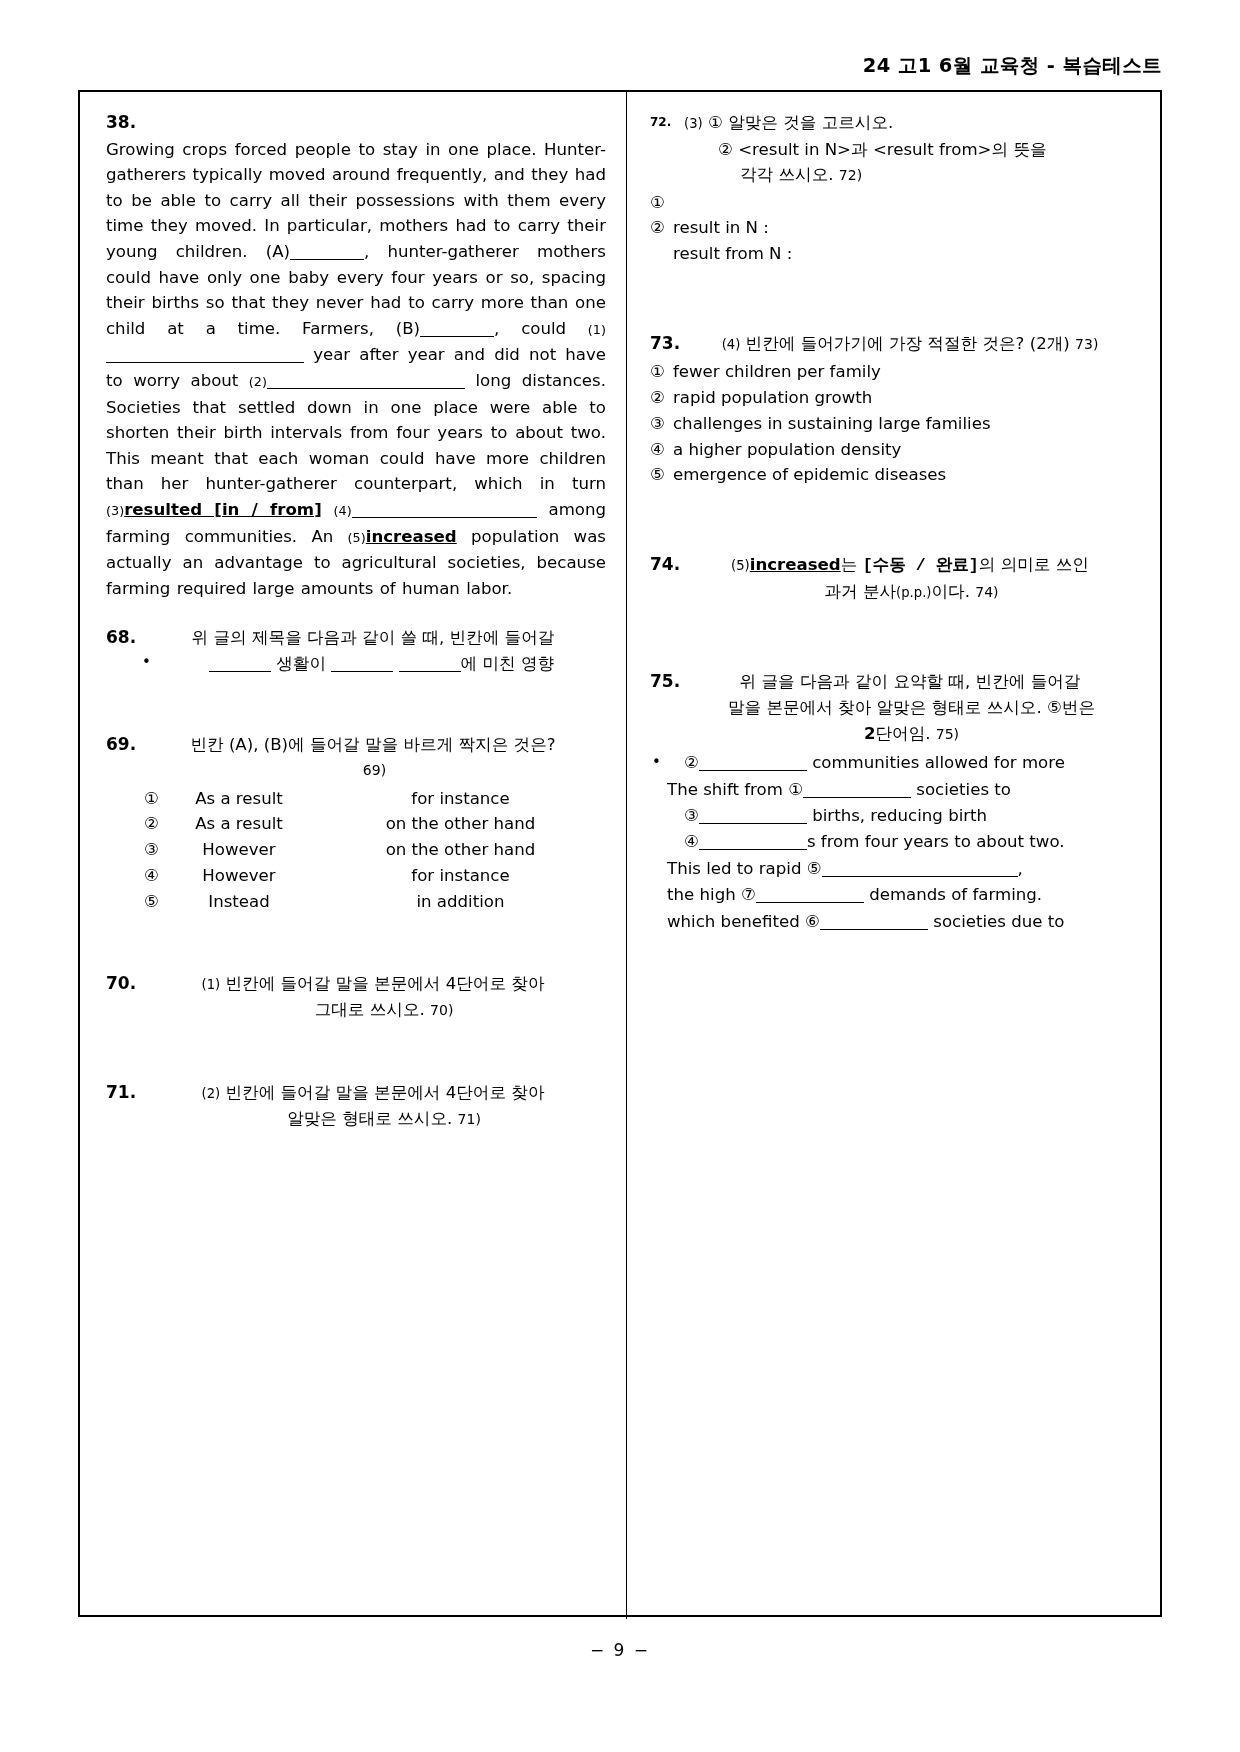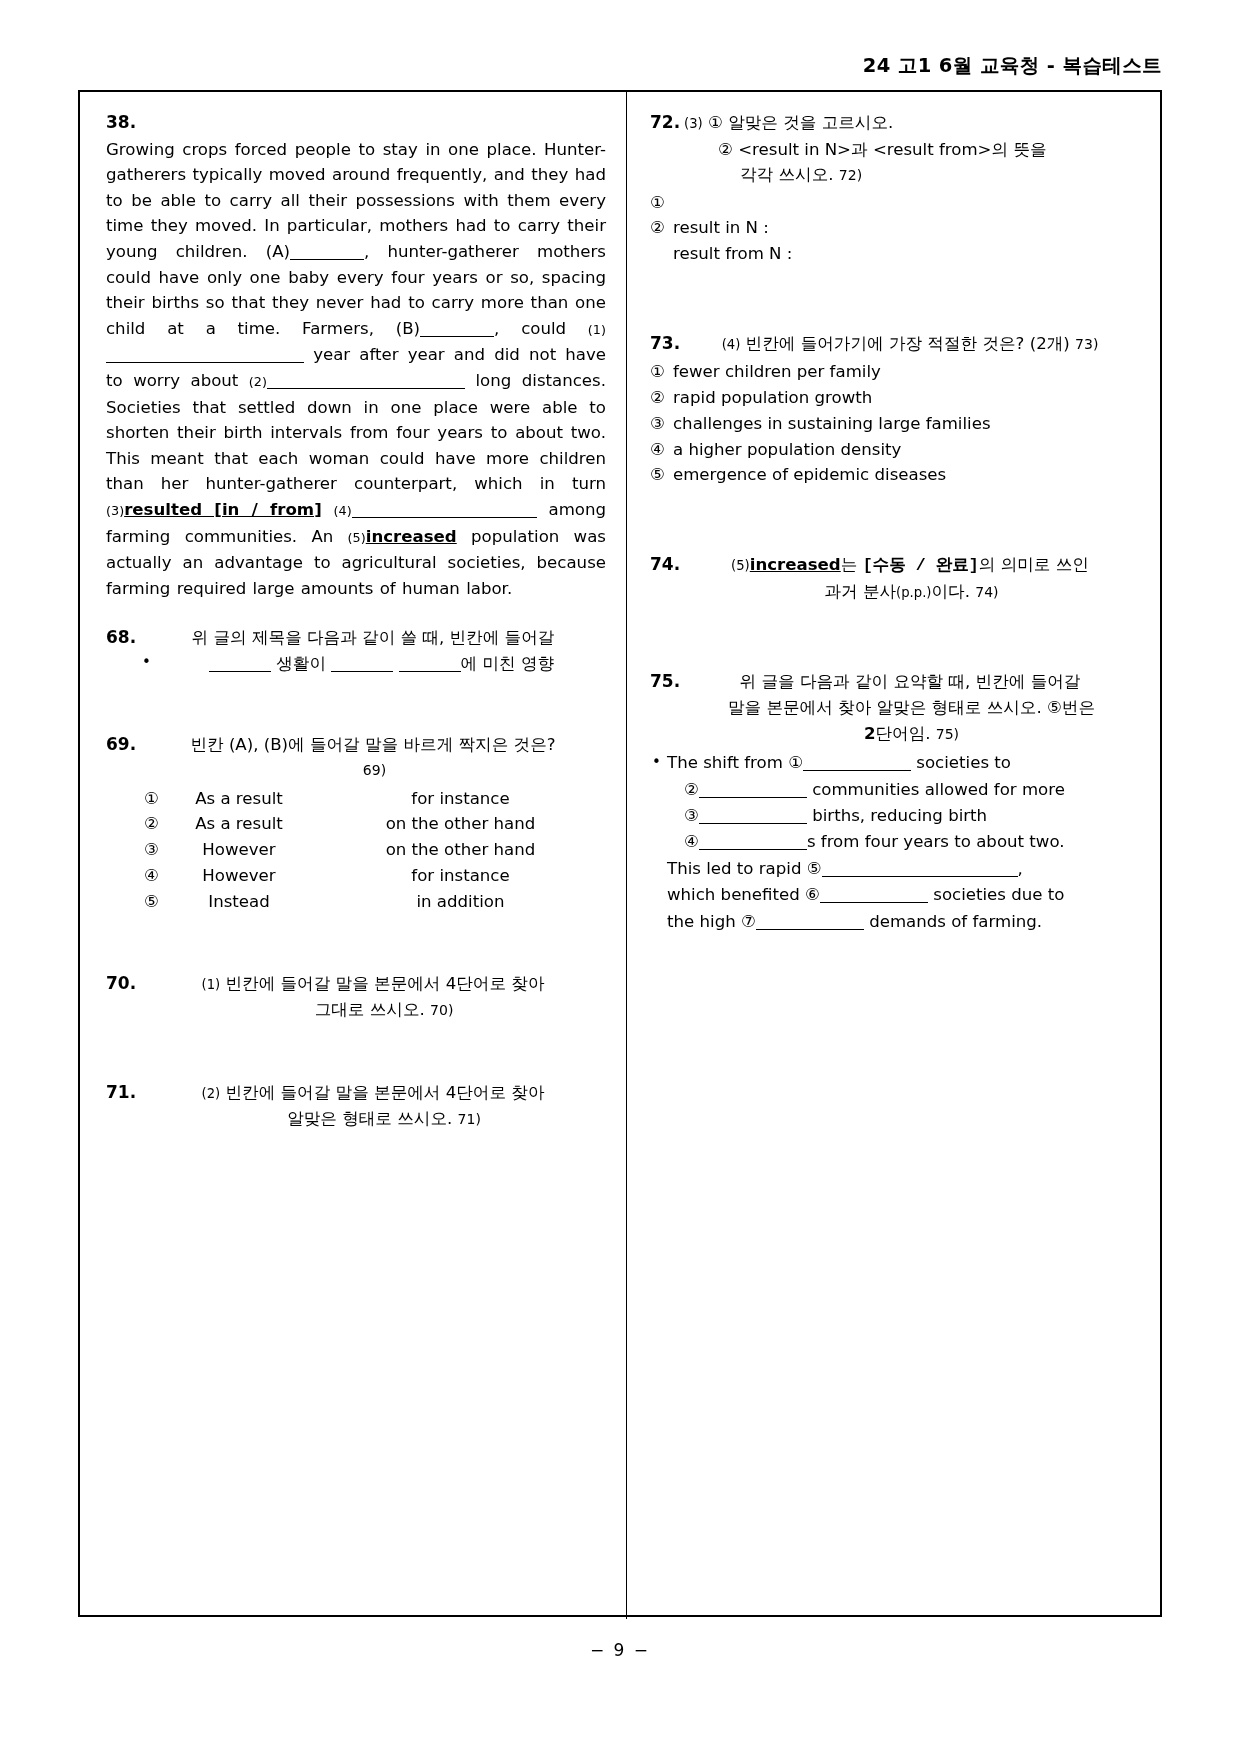--- a/index.html
+++ b/index.html
@@ -245,21 +245,21 @@
             <span class="q-foot">71)</span>
           </span>
         </div>
       </div>
 
     </div>
 
     <div class="col col-right">
 
       <div class="q72head">
-        <span class="num" style="position:absolute;left:0;top:0;font-weight:bold;font-size:17px;">72.</span>
+        <span class="num" style="position:absolute;left:0;top:0;font-weight:bold;font-size:12px;">72.</span>
         <div>
           <span class="q-sub">(3)</span>
           <span>①</span>
           <span>알맞은 것을 고르시오.</span>
           <span class="l2" style="display:block;">
             <span>②</span>
             <span>&lt;result in N&gt;과 &lt;result from&gt;의 뜻을</span>
           </span>
           <span class="l3" style="display:block;">
             <span>각각 쓰시오.</span>
@@ -338,49 +338,49 @@
           <span>위 글을 다음과 같이 요약할 때, 빈칸에 들어갈</span>
           <span class="indent"><span>말을 본문에서 찾아 알맞은 형태로 쓰시오. ⑤번은</span></span>
           <span class="indent">
             <span style="font-weight:bold;">2</span><span>단어임.</span>
             <span class="q-foot">75)</span>
           </span>
         </div>
       </div>
 
       <div class="summary bullet-line">
+        <span class="ln ind">
+          <span>②</span><span class="rule r-sum"></span>
+          <span>communities allowed for more</span>
+        </span>
         <span class="ln">
           <span>The shift from</span>
           <span>①</span><span class="rule r-sum"></span>
           <span>societies to</span>
         </span>
         <span class="ln ind">
-          <span>②</span><span class="rule r-sum"></span>
-          <span>communities allowed for more</span>
-        </span>
-        <span class="ln ind">
           <span>③</span><span class="rule r-sum"></span>
           <span>births, reducing birth</span>
         </span>
         <span class="ln ind">
           <span>④</span><span class="rule r-sum"></span><span>s from four years to about two.</span>
         </span>
         <span class="ln">
           <span>This led to rapid</span>
           <span>⑤</span><span class="rule r-sum2"></span><span>,</span>
+        </span>
+        <span class="ln">
+          <span>the high</span>
+          <span>⑦</span><span class="rule r-sum"></span>
+          <span>demands of farming.</span>
         </span>
         <span class="ln">
           <span>which benefited</span>
           <span>⑥</span><span class="rule r-sum"></span>
           <span>societies due to</span>
         </span>
-        <span class="ln">
-          <span>the high</span>
-          <span>⑦</span><span class="rule r-sum"></span>
-          <span>demands of farming.</span>
-        </span>
       </div>
 
     </div>
   </div>
 
   <div class="footer">− 9 −</div>
 </div>
 
 </body></html>

